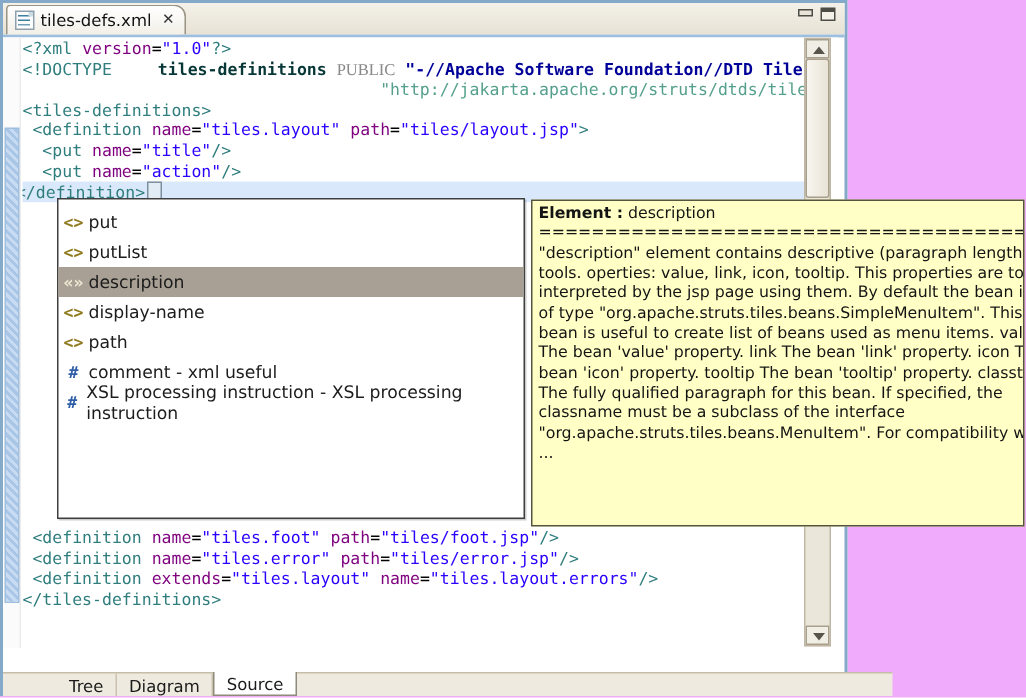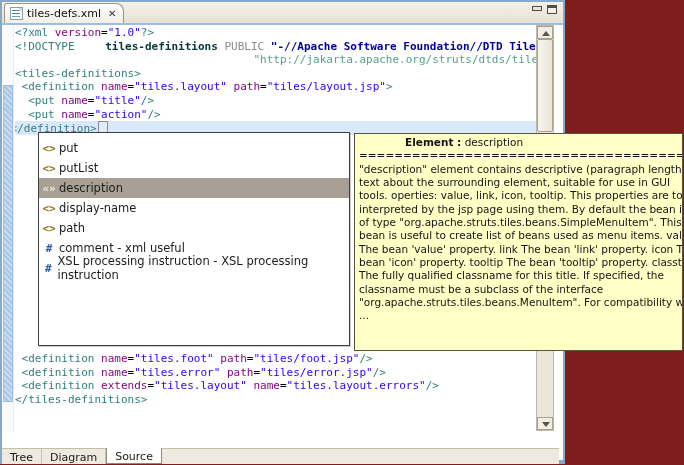--- a/index.html
+++ b/index.html
@@ -1,16 +1,16 @@
 <!DOCTYPE html>
 <html><head>
 <meta charset="utf-8">
 <style>
   html,body{margin:0;padding:0;}
-  #canvas{position:relative;width:684px;height:465px;background:#7f1d1d;overflow:hidden;
+  #canvas{position:relative;width:684px;height:465px;background:#f0abfc;overflow:hidden;
           font-family:"DejaVu Sans","Liberation Sans",sans-serif;}
   
   #view{position:absolute;left:0;top:0;width:561px;height:458px;background:#ffffff;
         border:2px solid #85aac9;border-bottom:4px solid #85aac9;}
   
   .tabbar{position:relative;height:21px;background:linear-gradient(#f4f1e9,#e7e2d4);
           border-bottom:2px solid #9dbfdd;display:flex;align-items:flex-end;}
   .etab{position:relative;margin-left:2px;height:19px;display:flex;align-items:center;gap:4px;
         padding:0 7px 0 5px;background:linear-gradient(#ffffff,#f2efe7);
         border:1px solid #9a9484;border-bottom:none;border-radius:3px 8px 0 0;font-size:11px;color:#111;}
@@ -30,52 +30,52 @@
      background:repeating-linear-gradient(45deg,#c7dcf2 0 2px,#aac6e6 2px 4px);border:1px solid #a0bede;}
   .code{position:absolute;left:13px;top:1px;width:524px;font-family:"DejaVu Sans Mono","Liberation Mono",monospace;
         font-size:11px;line-height:13.6px;white-space:pre;overflow:hidden;color:#000;}
   .code-bottom{top:327px;}
   .code-line{height:13.6px;position:relative;}
   .code-line.current{background:#d9e9fb;width:537px;margin-left:-13px;padding-left:2px;box-sizing:border-box;}
   .tk-tag{color:#2f7d7d;}
   .tk-attr{color:#7f007f;}
   .tk-val{color:#2a00ff;}
   .tk-plain{color:#000000;}
-  .tk-kw{color:#898989;}
+  .tk-kw{color:#898989;font-family:Liberation Serif, serif;}
   .tk-dtname{color:#073737;font-weight:bold;margin-left:24px;}
   .tk-pubid{color:#000099;font-weight:bold;}
   .tk-sysid{color:#55a08c;}
   .caret-box{display:inline-block;width:8px;height:11px;border:1px solid #7e8f9f;background:#e2ecf5;vertical-align:-2px;margin-left:1px;}
   
   .vscroll{position:absolute;top:0;right:5px;width:18px;height:406px;background:#eae6da;border:1px solid #c0b8a4;box-sizing:border-box;}
   .sbtn{position:absolute;left:0;width:16px;height:13px;background:#f1eee6;border:1px solid #a89f8c;box-sizing:border-box;}
   .sbtn.up{top:0;}
   .sbtn.down{bottom:0;}
   .arrow{position:absolute;left:4px;width:0;height:0;}
   .arrow.up{top:4px;border-left:4px solid transparent;border-right:4px solid transparent;border-bottom:5px solid #57544c;}
   .arrow.down{top:4px;border-left:4px solid transparent;border-right:4px solid transparent;border-top:5px solid #57544c;}
   .vthumb{position:absolute;left:0;top:13px;width:16px;height:93px;background:linear-gradient(90deg,#f7f5ef,#e9e4d6);border:1px solid #a89f8c;box-sizing:border-box;border-radius:2px;}
   
-  .pagetabs{position:absolute;left:0;top:446px;width:557px;height:15px;background:#eeeadf;border-top:1px solid #c6bda8;display:flex;font-size:11px;color:#1a1a1a;}
+  .pagetabs{position:absolute;left:0;top:446px;width:557px;height:15px;background:#eeeadf;border-top:1px solid #c6bda8;display:flex;font-size:11px;color:#1a1a1a;padding-left:36px;}
   .ptab{padding:1px 8px 0 8px;border-right:1px solid #cac2ae;display:flex;align-items:center;}
   .ptab.active{background:#ffffff;border:1px solid #8f8a7c;border-top:none;margin-top:-1px;padding-top:2px;font-weight:normal;}
   
   .ca-popup{position:absolute;left:38px;top:132px;width:312px;height:214px;background:#ffffff;
             border:1px solid #3f3f3f;box-shadow:1px 1px 0 rgba(0,0,0,.2);z-index:5;box-sizing:border-box;padding-top:5px;}
   .ca-item{height:20px;display:flex;align-items:center;font-size:11.5px;color:#1c1c1c;}
   .ca-item .ca-icon{width:20px;text-align:center;font-family:"DejaVu Sans Mono",monospace;font-weight:bold;font-size:11px;}
   .ca-icon.element{color:#8f7a1e;}
   .ca-icon.template{color:#2f5fa8;}
   .ca-item.selected{background:#a8a094;}
   .ca-item.selected .ca-icon.element{color:#f0ead6;}
   
   .tip{position:absolute;left:354px;top:133px;width:329px;height:218px;background:#ffffc6;
        border:1px solid #55553f;z-index:4;box-sizing:border-box;padding:2px 0 0 4px;overflow:hidden;}
   .tip-line{font-size:10.5px;line-height:13.35px;white-space:pre;color:#141414;}
-  .tip-title b{font-weight:bold;margin-left:46px;}
+  .tip-title b{font-weight:bold;}
 </style>
 </head>
 <body>
 
 <div id="canvas">
 
   <div id="view">
 
     <div class="tabbar">
       <div class="etab">
@@ -144,27 +144,26 @@
         <span class="ca-icon template">#</span>
         <span>XSL processing instruction - XSL processing instruction</span>
       </div>
     </div>
 
   <div class="tip">
     <div class="tip-line tip-title"><b>Element :</b><span> description</span></div>
     <div id="tip-body">
         <div class="tip-line">===================================== The</div>
         <div class="tip-line">"description" element contains descriptive (paragraph length)</div>
-        <div class="tip-line">text about the surrounding element, suitable for use in GUI</div>
         <div class="tip-line">tools. operties: value, link, icon, tooltip. This properties are to be</div>
         <div class="tip-line">interpreted by the jsp page using them. By default the bean is</div>
         <div class="tip-line">of type "org.apache.struts.tiles.beans.SimpleMenuItem". This</div>
         <div class="tip-line">bean is useful to create list of beans used as menu items. value</div>
         <div class="tip-line">The bean 'value' property. link The bean 'link' property. icon The</div>
         <div class="tip-line">bean 'icon' property. tooltip The bean 'tooltip' property. classtype</div>
-        <div class="tip-line">The fully qualified classname for this title. If specified, the</div>
+        <div class="tip-line">The fully qualified paragraph for this bean. If specified, the</div>
         <div class="tip-line">classname must be a subclass of the interface</div>
         <div class="tip-line">"org.apache.struts.tiles.beans.MenuItem". For compatibility with</div>
         <div class="tip-line">...</div>
       </div>
   </div>
 
 </div>
 
 </body></html>

